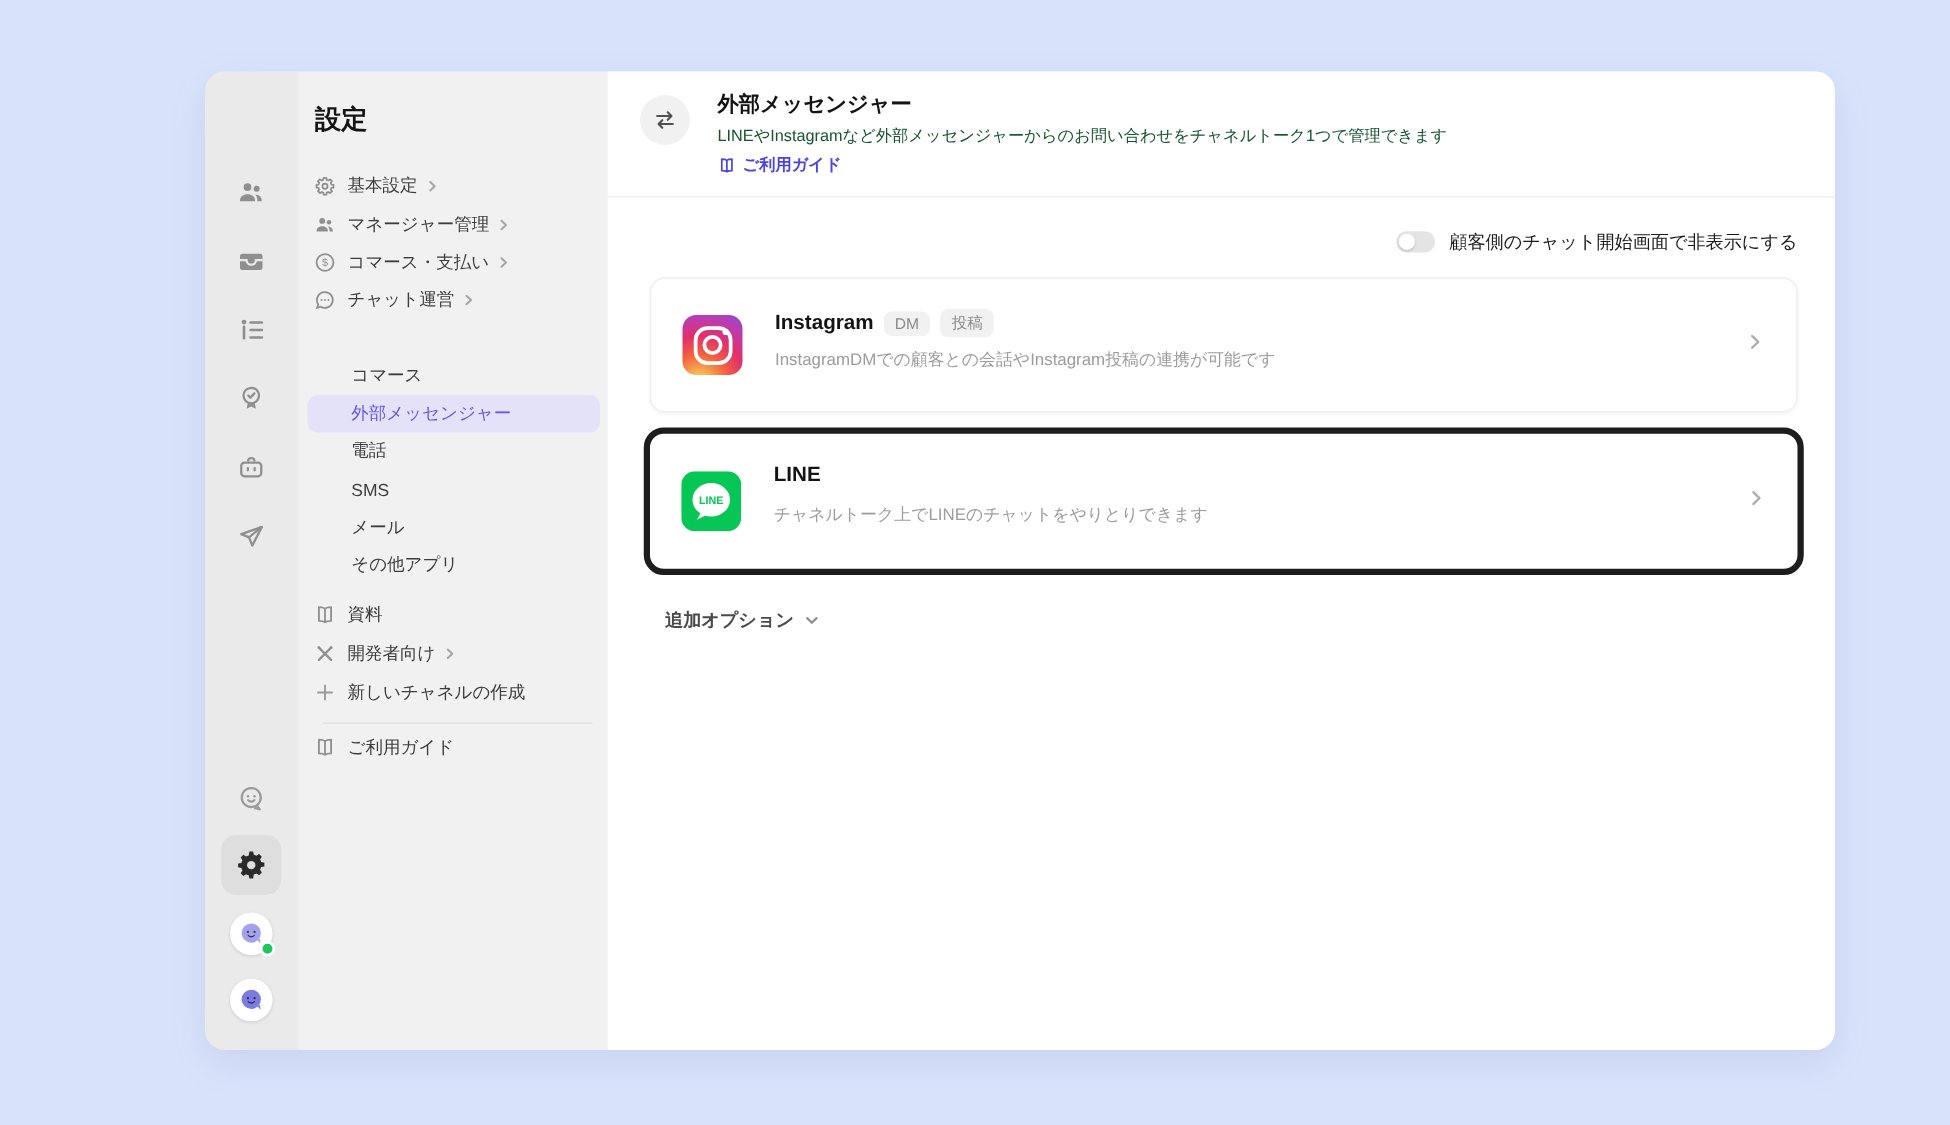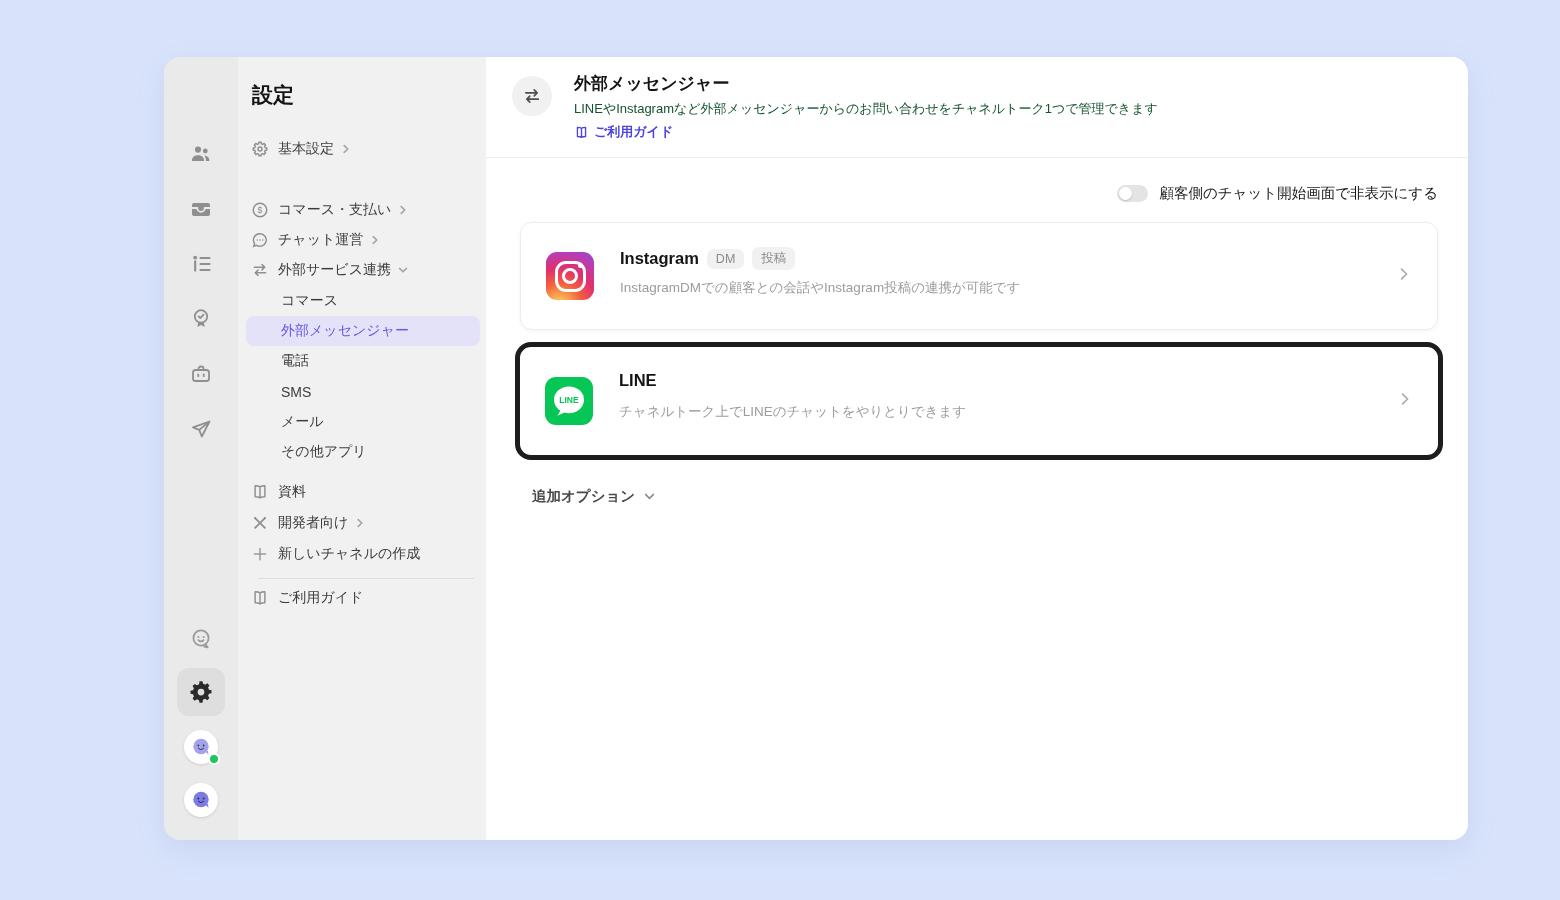--- a/index.html
+++ b/index.html
@@ -158,20 +158,36 @@
           </svg>
         </span>
       <span>基本設定</span>
       <span class="chev">
           <svg width="10" height="10" viewBox="0 0 10 10">
             <path d="M3.2 1.6L6.8 5 3.2 8.4" fill="none" stroke="#a5a5a5" stroke-width="1.6" stroke-linecap="round" stroke-linejoin="round"></path>
           </svg>
         </span>
     </div>
 
+    <div class="s-row" style="top:108px">
+      <span class="mi">
+          <svg viewBox="0 0 24 24" fill="#8f8f8f">
+            <circle cx="9" cy="7.6" r="3.1"></circle>
+            <path d="M3 18.2c0-3.1 2.8-4.9 6-4.9s6 1.8 6 4.9v.8H3z"></path>
+            <circle cx="16.3" cy="9" r="2.4"></circle>
+            <path d="M15.2 13.5c2.8.2 5.1 1.7 5.1 4.3v1.2h-3.4v-.8c0-1.9-.6-3.5-1.7-4.7z"></path>
+          </svg>
+        </span>
+      <span>マネージャー管理</span>
+      <span class="chev">
+          <svg width="10" height="10" viewBox="0 0 10 10">
+            <path d="M3.2 1.6L6.8 5 3.2 8.4" fill="none" stroke="#a5a5a5" stroke-width="1.6" stroke-linecap="round" stroke-linejoin="round"></path>
+          </svg>
+        </span>
+    </div>
 
     <div class="s-row" style="top:138px">
       <span class="mi">
           <svg viewBox="0 0 24 24" fill="none" stroke="#8f8f8f" stroke-width="1.9">
             <circle cx="12" cy="12" r="9"></circle>
             <text x="12" y="16.2" text-anchor="middle" font-size="11.5" font-family="Liberation Sans, sans-serif" fill="#8f8f8f" stroke="none">$</text>
           </svg>
         </span>
       <span>コマース・支払い</span>
       <span class="chev">
@@ -191,34 +207,20 @@
           </svg>
         </span>
       <span>チャット運営</span>
       <span class="chev">
           <svg width="10" height="10" viewBox="0 0 10 10">
             <path d="M3.2 1.6L6.8 5 3.2 8.4" fill="none" stroke="#a5a5a5" stroke-width="1.6" stroke-linecap="round" stroke-linejoin="round"></path>
           </svg>
         </span>
     </div>
 
-    <div class="s-row" style="top:198px">
-      <span class="mi">
-          <svg viewBox="0 0 24 24" fill="none" stroke="#8f8f8f" stroke-width="2" stroke-linecap="round" stroke-linejoin="round">
-            <path d="M4.5 8.2h13.2M14.6 4.6l3.6 3.6-3.6 3.6"></path>
-            <path d="M19.5 15.8H6.3M9.4 12.2l-3.6 3.6 3.6 3.6"></path>
-          </svg>
-        </span>
-      <span>外部サービス連携</span>
-      <span class="chev">
-          <svg width="10" height="10" viewBox="0 0 10 10">
-            <path d="M1.6 3.4L5 6.8 8.4 3.4" fill="none" stroke="#a5a5a5" stroke-width="1.6" stroke-linecap="round" stroke-linejoin="round"></path>
-          </svg>
-        </span>
-    </div>
 
     <div class="s-row s-sub" style="top:229px">
       <span>コマース</span>
     </div>
     <div class="s-row s-sub selected" style="top:259px">
       <span>外部メッセンジャー</span>
     </div>
     <div class="s-row s-sub" style="top:320px">
       <span>SMS</span>
     </div>

